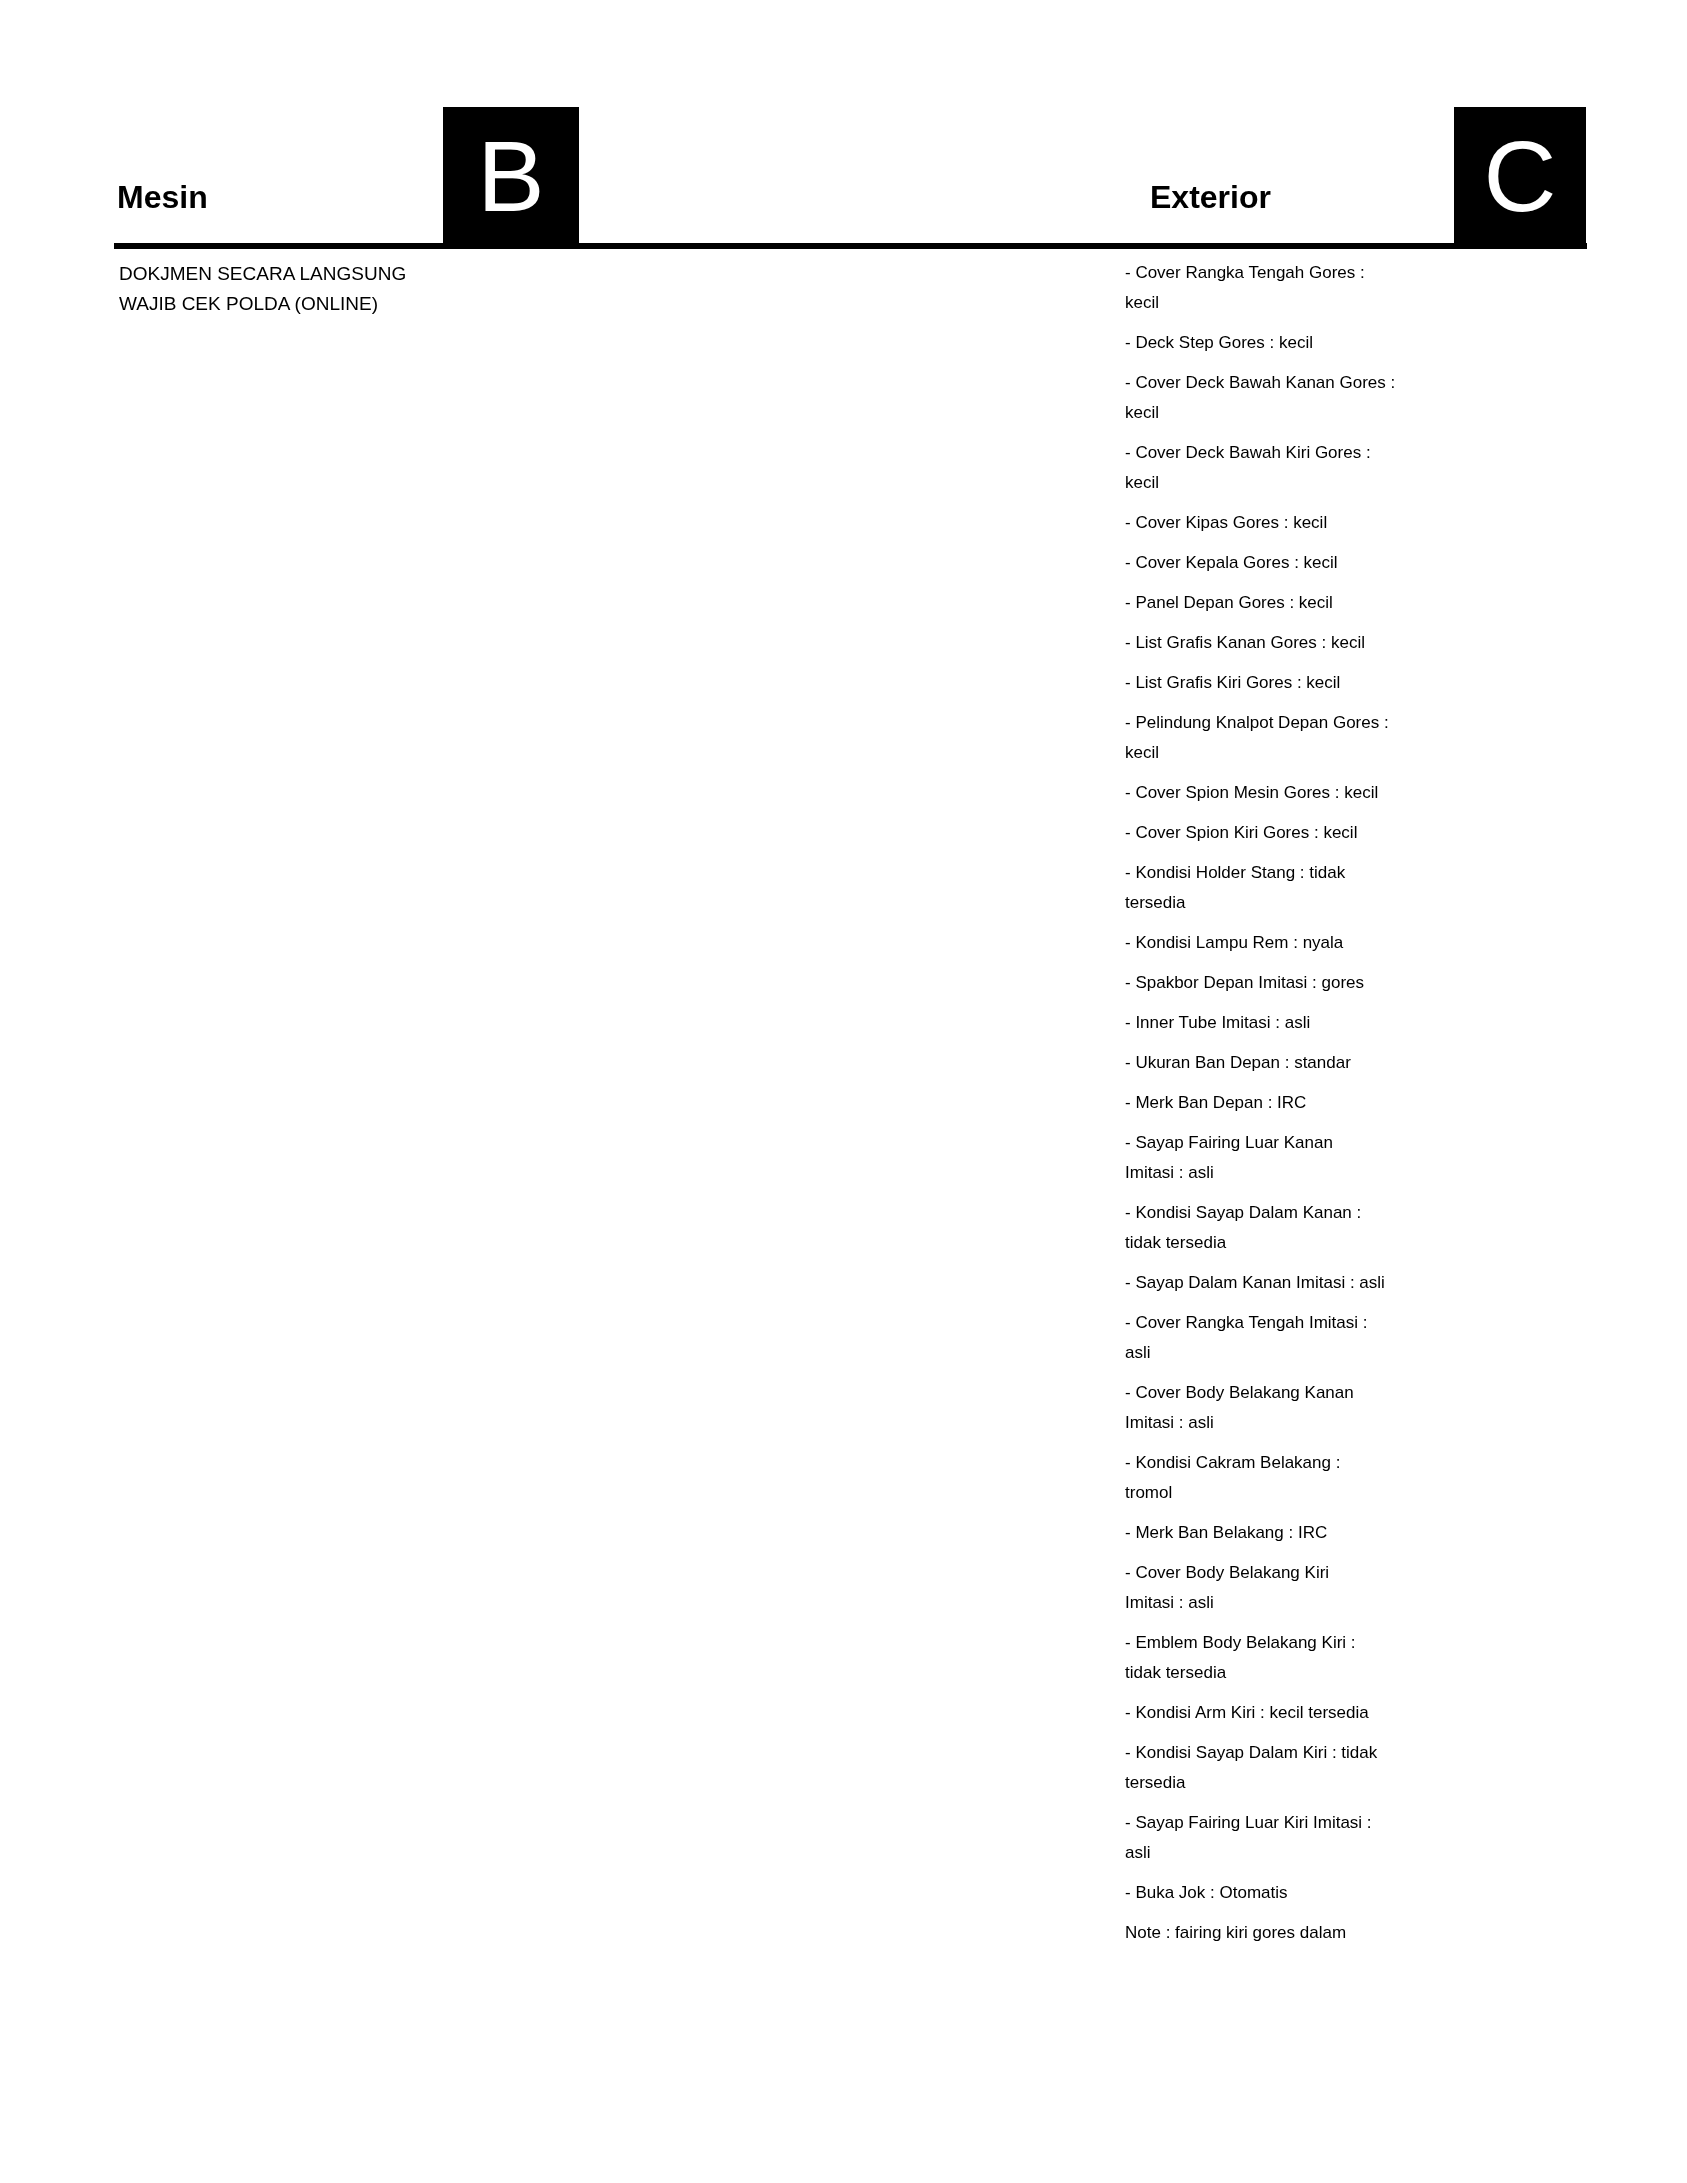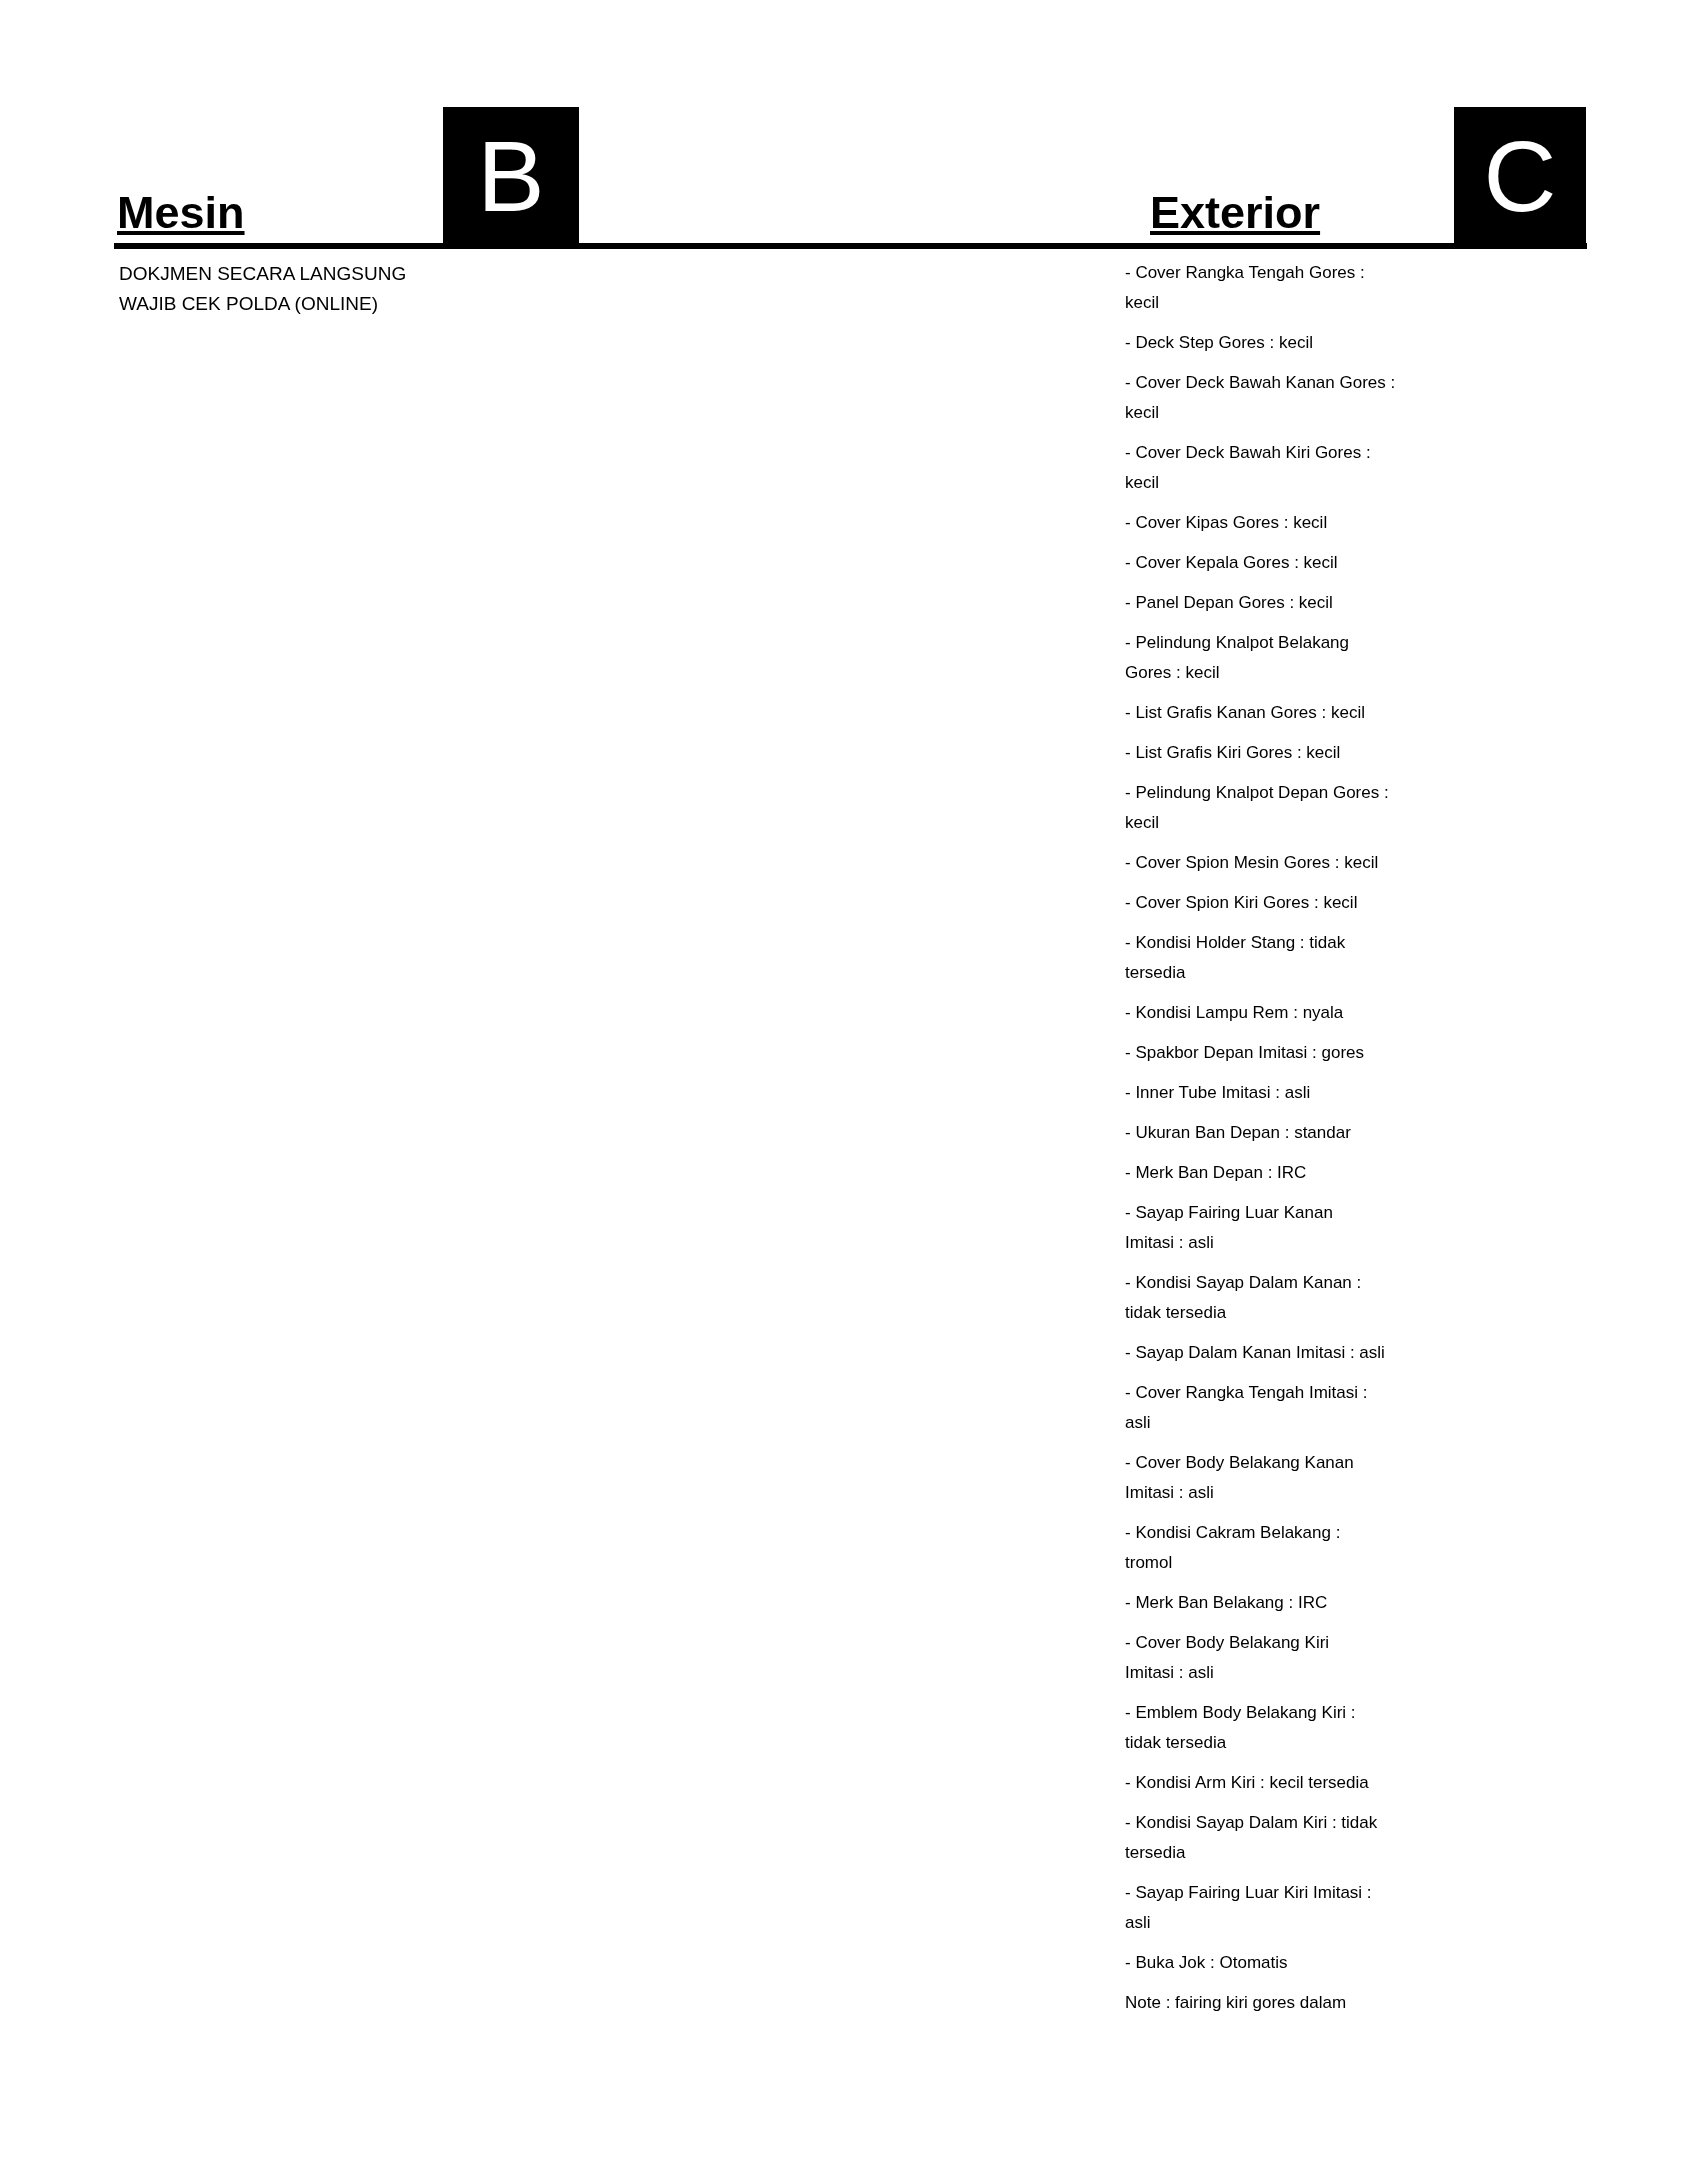--- a/index.html
+++ b/index.html
@@ -10,28 +10,27 @@
   .page {
     position: relative;
     width: 1687px;
     height: 2183px;
     background: #ffffff;
     color: #000000;
     overflow: hidden;
   }
   .section-title {
     position: absolute;
-    top: 190px;
-    font-size: 45px;
+    top: 175px;
+    font-size: 32px;
     font-weight: 700;
     line-height: 45px;
     letter-spacing: 0px;
     color: #000000;
     white-space: nowrap;
-    text-decoration: underline;
   }
   .title-left  { left: 117px; }
   .title-right { left: 1123px; margin-left: 27px; }
   .badge {
     position: absolute;
     top: 107px;
     height: 139px;
     background: #000000;
     color: #ffffff;
     display: flex;
@@ -101,22 +100,20 @@
       <p>- Cover Rangka Tengah Gores :
 kecil</p>
       <p>- Deck Step Gores : kecil</p>
       <p>- Cover Deck Bawah Kanan Gores :
 kecil</p>
       <p>- Cover Deck Bawah Kiri Gores :
 kecil</p>
       <p>- Cover Kipas Gores : kecil</p>
       <p>- Cover Kepala Gores : kecil</p>
       <p>- Panel Depan Gores : kecil</p>
-      <p>- Pelindung Knalpot Belakang
-Gores : kecil</p>
       <p>- List Grafis Kanan Gores : kecil</p>
       <p>- List Grafis Kiri Gores : kecil</p>
       <p>- Pelindung Knalpot Depan Gores :
 kecil</p>
       <p>- Cover Spion Mesin Gores : kecil</p>
       <p>- Cover Spion Kiri Gores : kecil</p>
       <p>- Kondisi Holder Stang : tidak
 tersedia</p>
       <p>- Kondisi Lampu Rem : nyala</p>
       <p>- Spakbor Depan Imitasi : gores</p>

